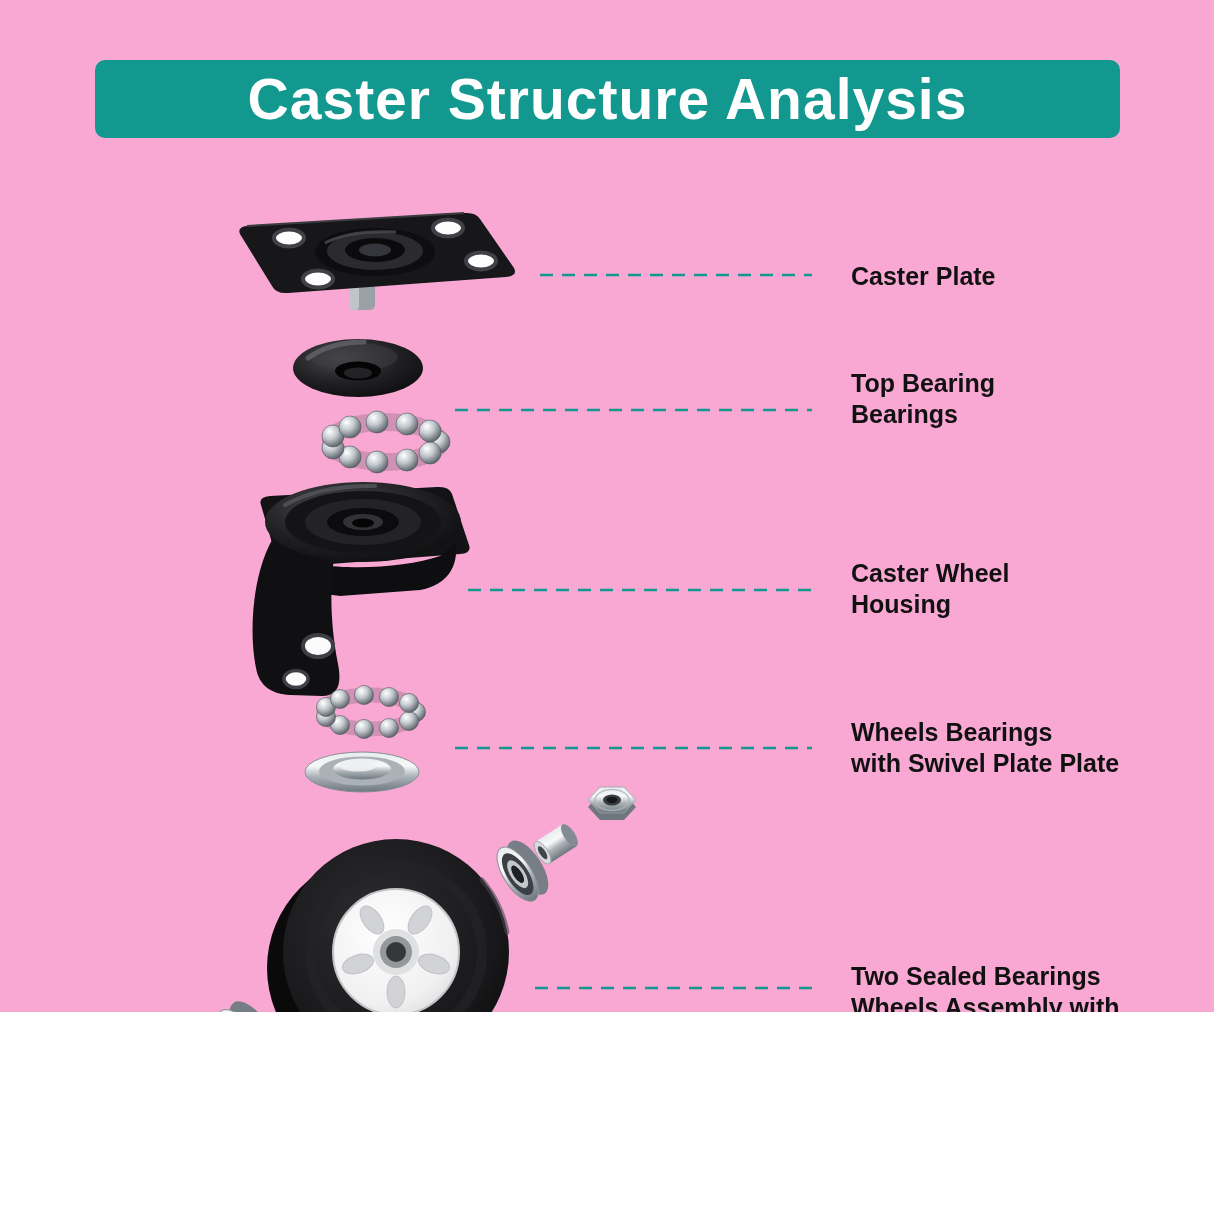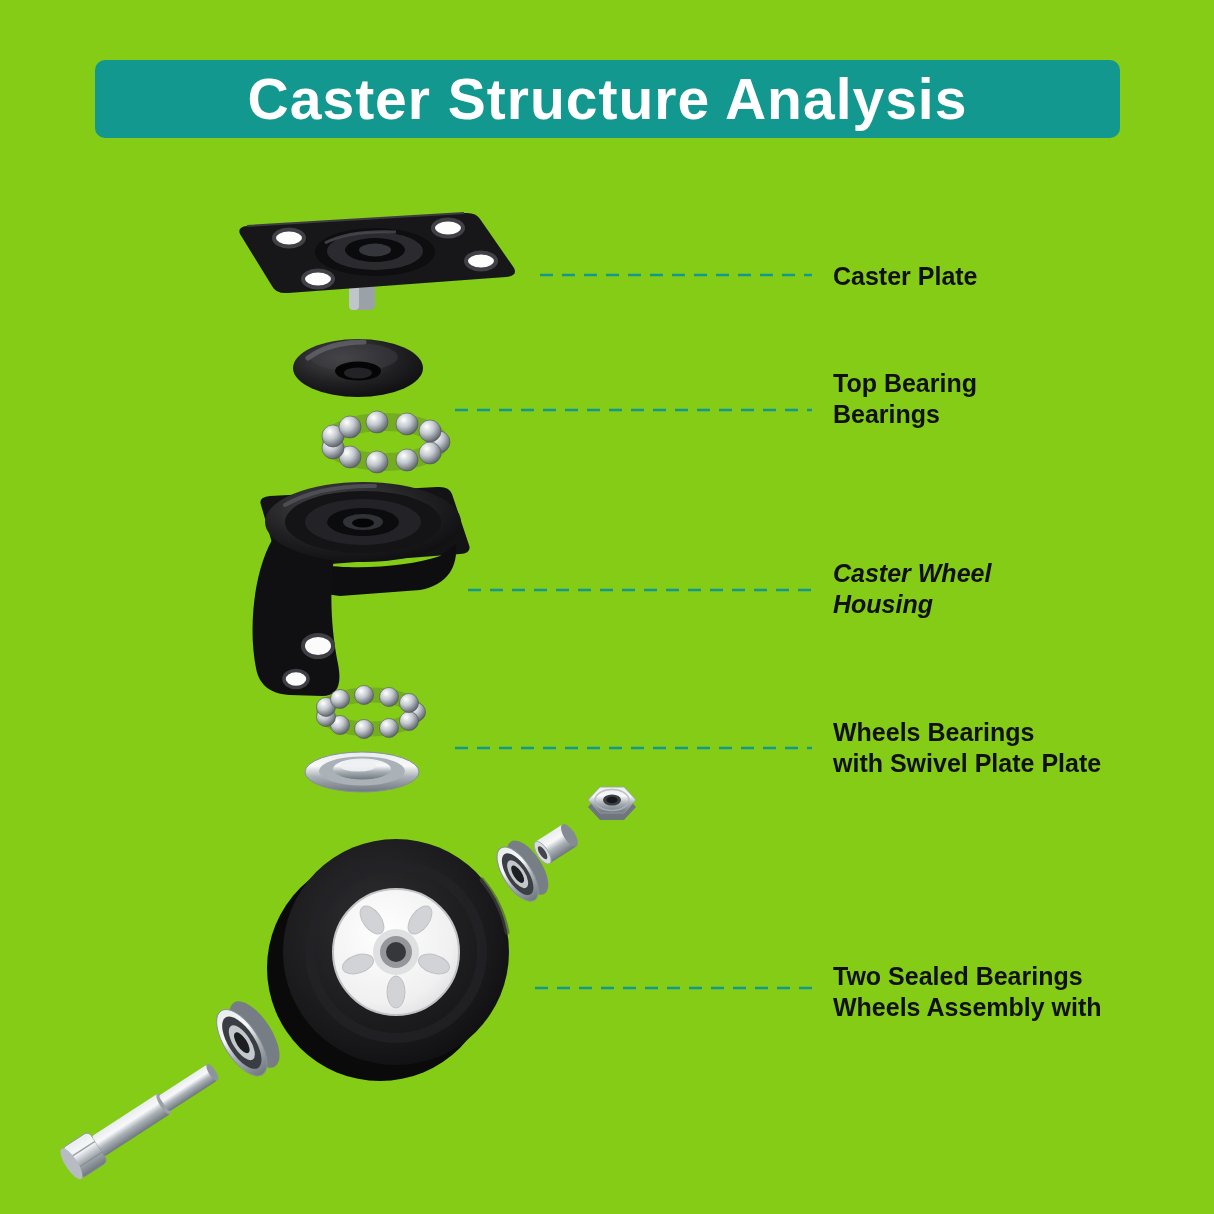--- a/index.html
+++ b/index.html
@@ -1,37 +1,37 @@
 <!DOCTYPE html>
 <html><head>
 <meta charset="utf-8">
 <style>
   * { margin:0; padding:0; box-sizing:border-box; }
   html, body {
     width:1214px; height:1214px;
     background:#ffffff;
     font-family:"Liberation Sans", sans-serif;
   }
-  .page { position:relative; width:1214px; height:1214px; background:#84cc16; overflow:hidden; }
+  .page { position:relative; width:1214px; height:1012px; background:#f9a8d4; overflow:hidden; }
 
   .banner {
     position:absolute; left:95px; top:60px; width:1025px; height:78px;
     background:#12988e; border-radius:10px;
     display:flex; align-items:center; justify-content:center;
   }
   .title {
     color:#ffffff; font-size:57px; font-weight:700; letter-spacing:1px;
     white-space:nowrap;
   }
 
   .scene { position:absolute; left:0; top:0; width:1214px; height:1214px; }
 
   .label {
     position:absolute; color:#111111; font-size:25px; font-weight:700;
-    line-height:1.24; white-space:nowrap;
+    line-height:1.24; white-space:nowrap;margin-left:18px;
   }
   .label .ln { display:block; }
 
   .leader {
     stroke:#12988e; stroke-width:2.5;
     stroke-dasharray:13 9; fill:none;
   }
 </style>
 </head>
 <body>
@@ -223,21 +223,21 @@
 
   <div class="label" style="left:833px; top:261px;">
     <span class="ln">Caster Plate</span>
   </div>
 
   <div class="label" style="left:833px; top:368px;">
     <span class="ln">Top Bearing</span>
     <span class="ln">Bearings</span>
   </div>
 
-  <div class="label" style="left:833px; top:558px;font-style:italic;">
+  <div class="label" style="left:833px; top:558px;">
     <span class="ln">Caster Wheel</span>
     <span class="ln">Housing</span>
   </div>
 
   <div class="label" style="left:833px; top:717px;">
     <span class="ln">Wheels Bearings</span>
     <span class="ln">with Swivel Plate Plate</span>
   </div>
 
   <div class="label" style="left:833px; top:961px;">

